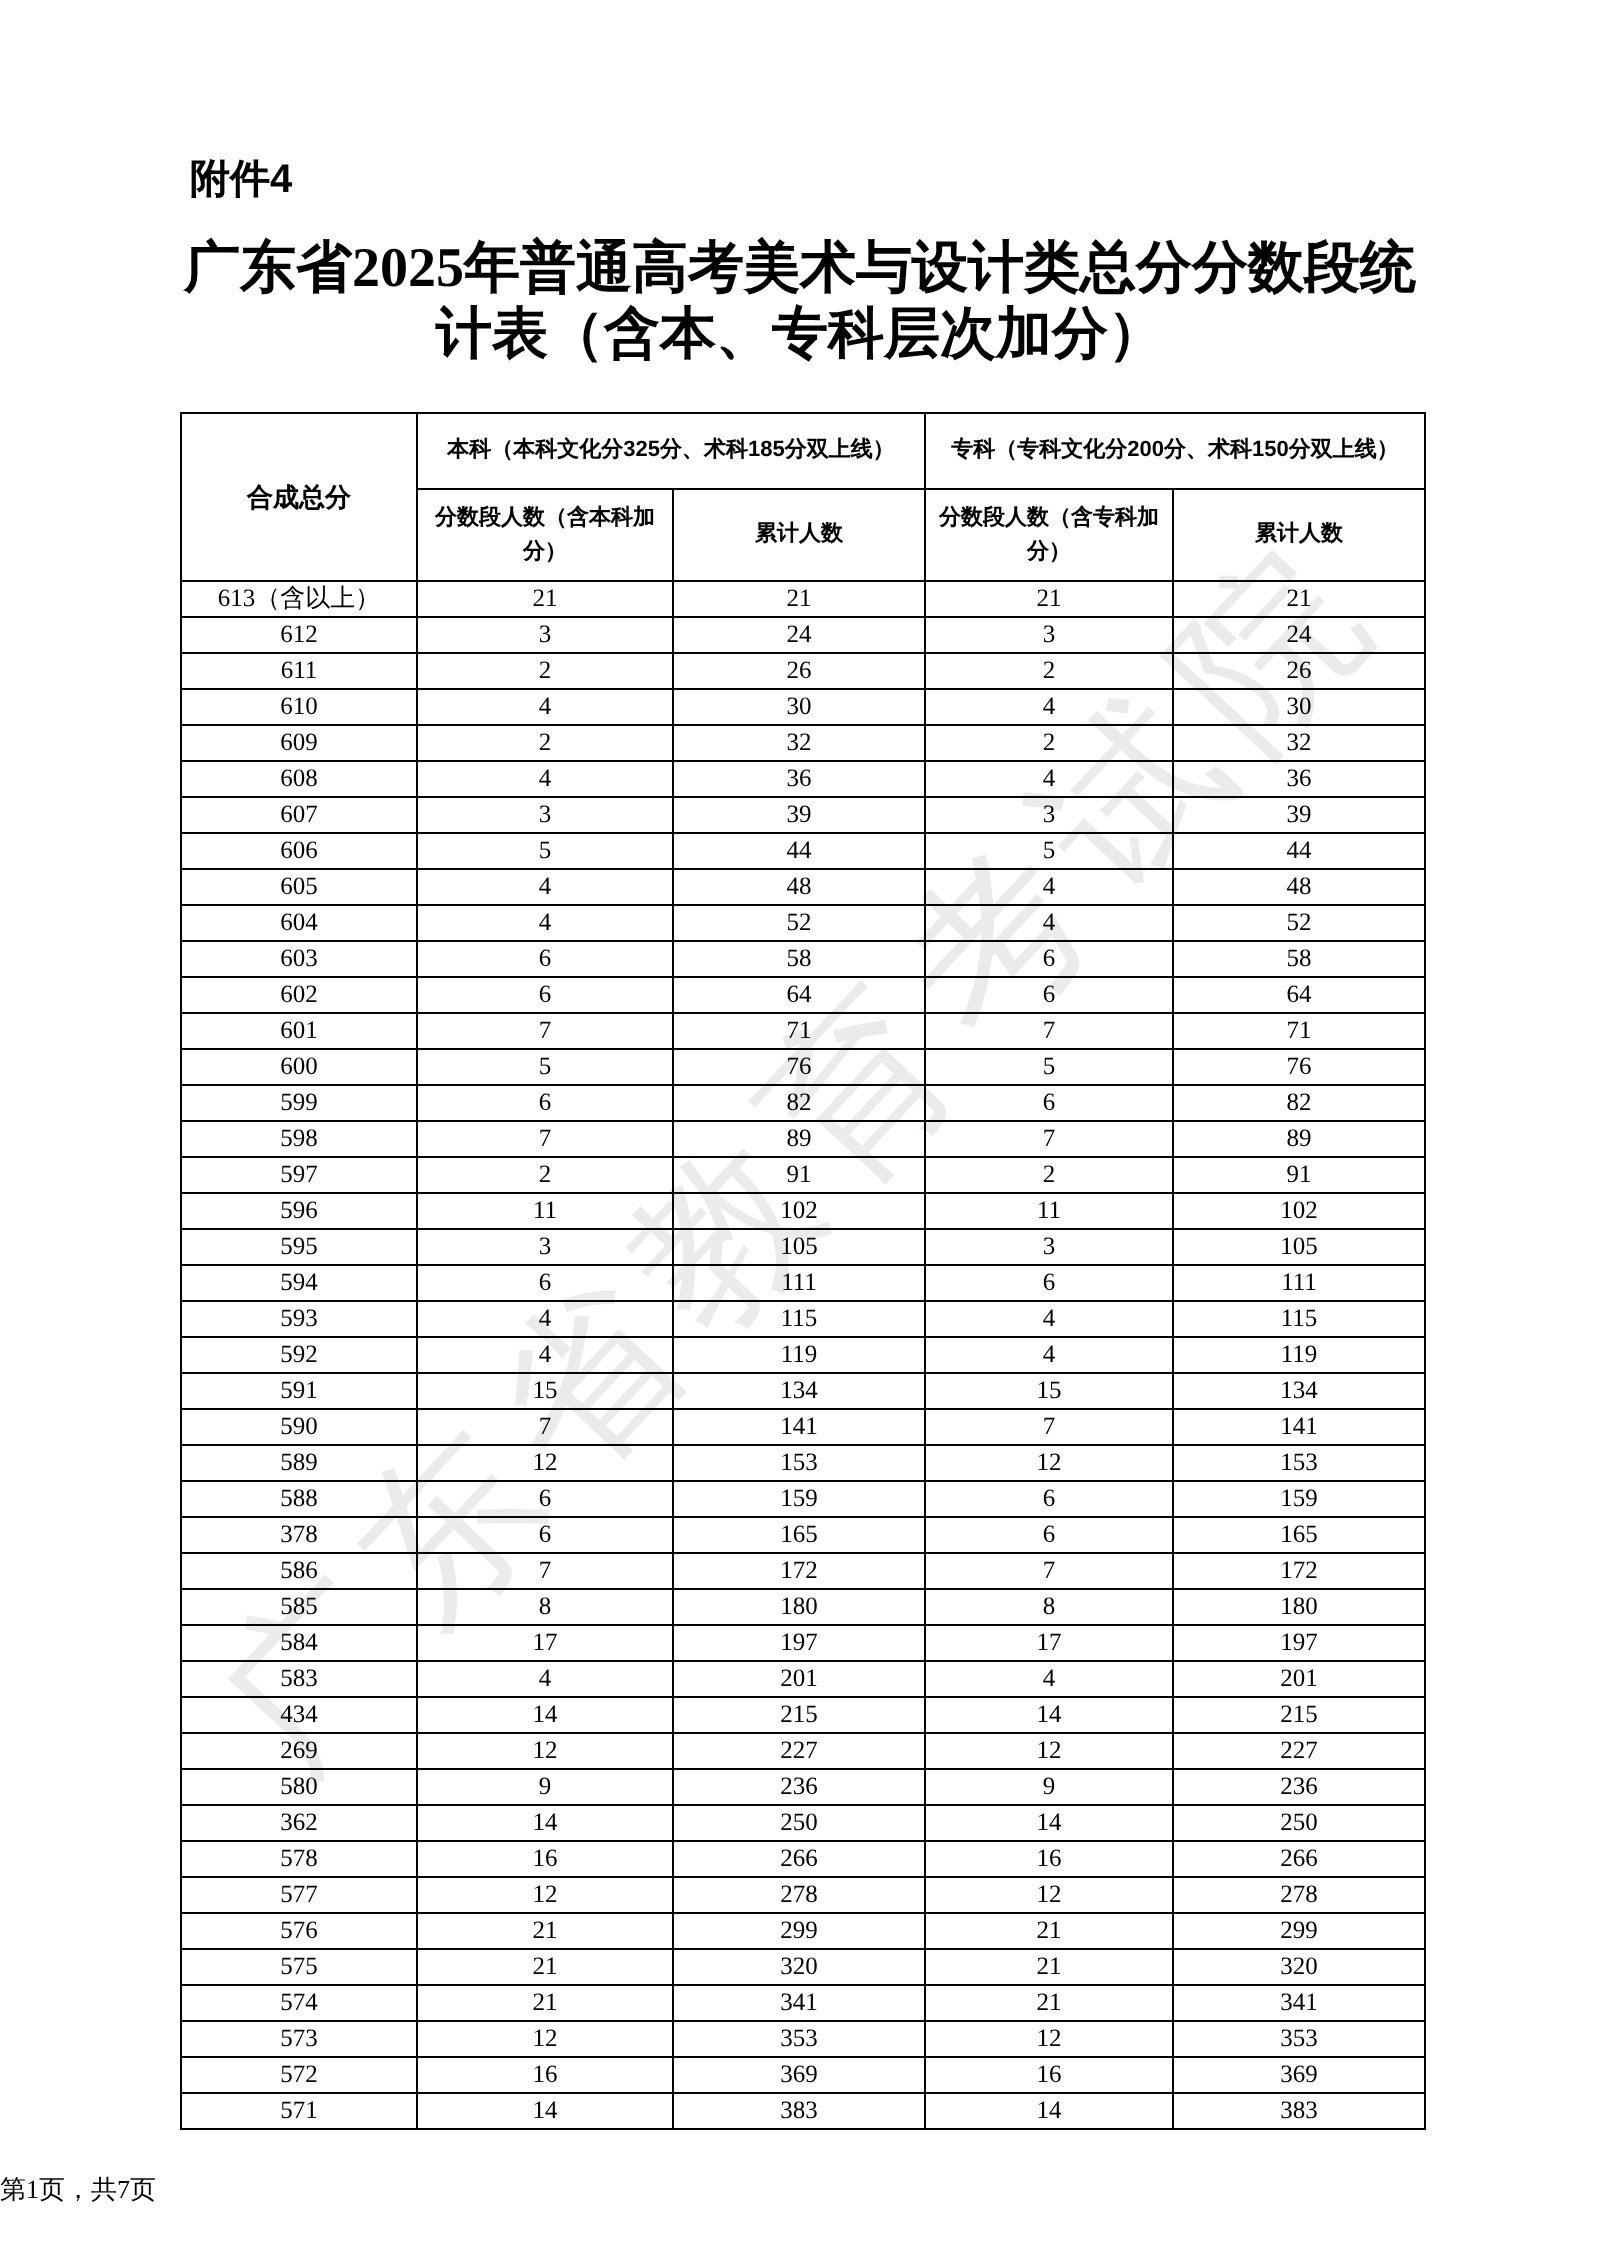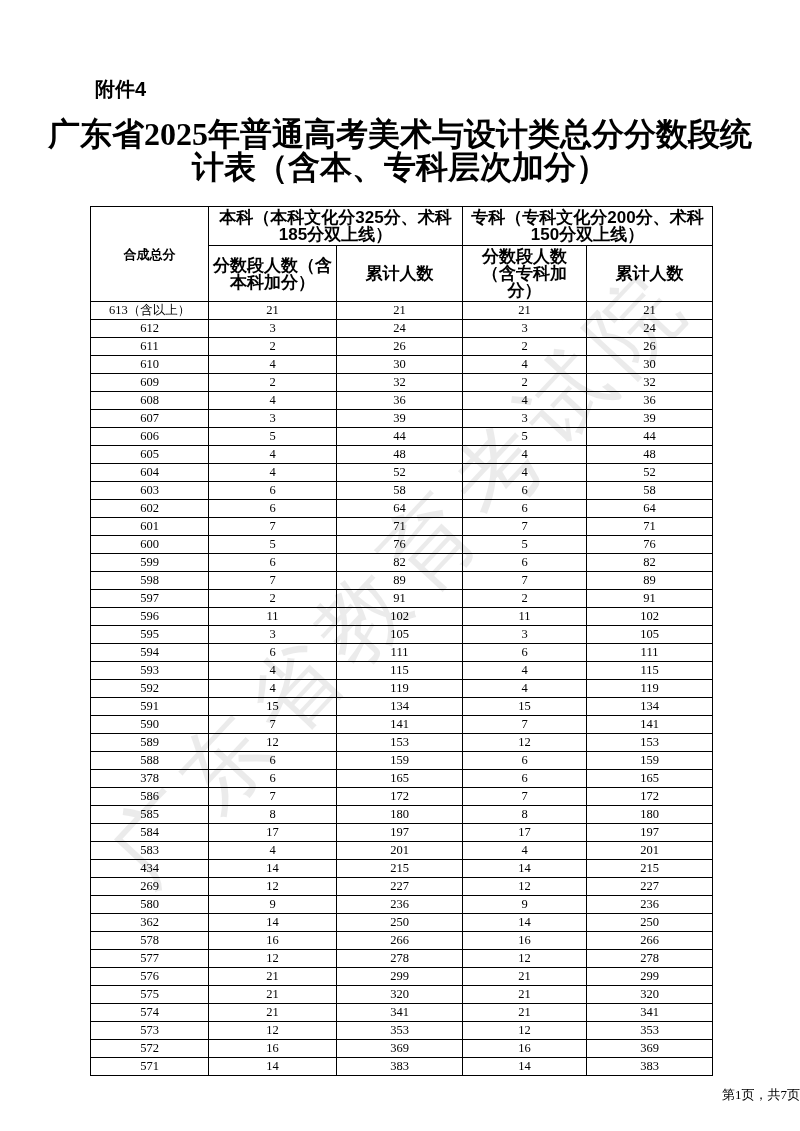--- a/index.html
+++ b/index.html
@@ -32,21 +32,21 @@
     left: 95px; top: 76px;
     font-family: "Liberation Sans", sans-serif;
     font-size: 20px;
     font-weight: bold;
   }
   .title {
     position: absolute;
     top: 118px; left: 0;
     width: 100%;
     text-align: center;
-    font-size: 32px;
+    font-size: 28px;
     font-weight: bold;
     line-height: 33px;
     font-family: "Liberation Serif", serif;
   }
   .title .title-line { display: block; }
   table.score-table {
     position: absolute;
     left: 90px; top: 206px;
     width: 622px;
     border-collapse: collapse;
@@ -54,39 +54,39 @@
     z-index: 2;
   }
   .score-table th, .score-table td {
     border: 1px solid #000;
     text-align: center;
     vertical-align: middle;
   }
   .score-table thead th {
     font-family: "Liberation Sans", sans-serif;
     font-weight: bold;
-    font-size: 17px;
+    font-size: 11px;
     line-height: 17px;
     padding: 2px 4px;
   }
   .score-table thead tr.group-row th { height: 38px; }
   .score-table thead tr.sub-row th { height: 46px; }
   .score-table thead th.score-head { font-size: 13px; }
   .score-table tbody td {
     font-size: 12.5px;
     height: 18px;
     line-height: 17px;
     padding: 0 2px;
     font-family: "Liberation Serif", serif;
   }
   .footer {
     position: absolute;
     top: 1086px; left: 0;
     width: 100%;
-    text-align: right;
+    text-align: left;
     font-size: 13px;
     font-family: "Liberation Serif", serif;
   }
 </style>
 </head>
 <body>
 
 <div class="page">
 
   <div class="watermark">广东省教育考试院</div>

